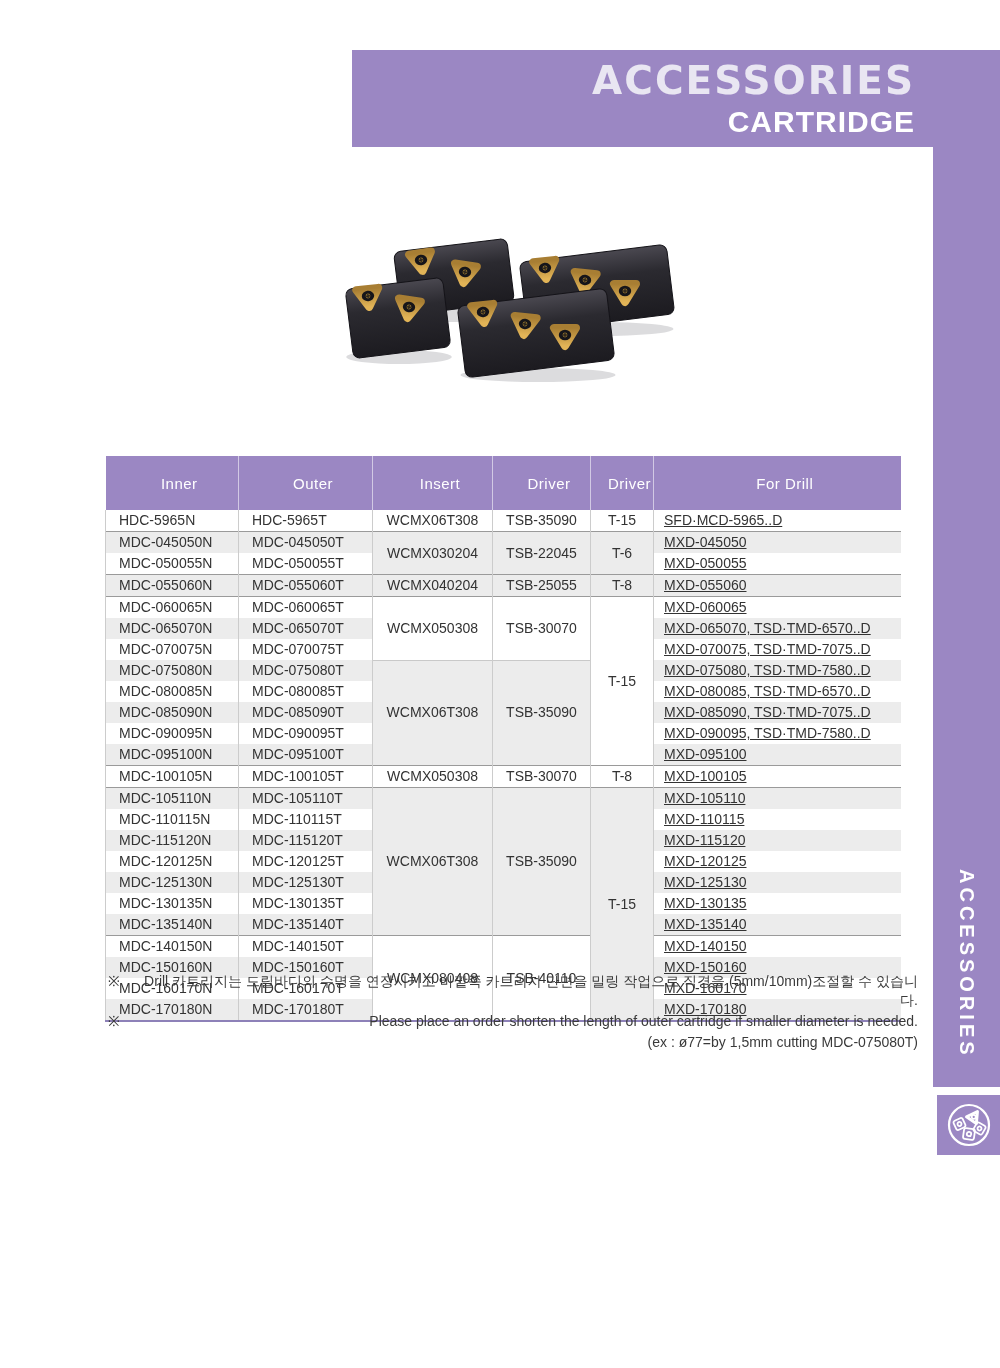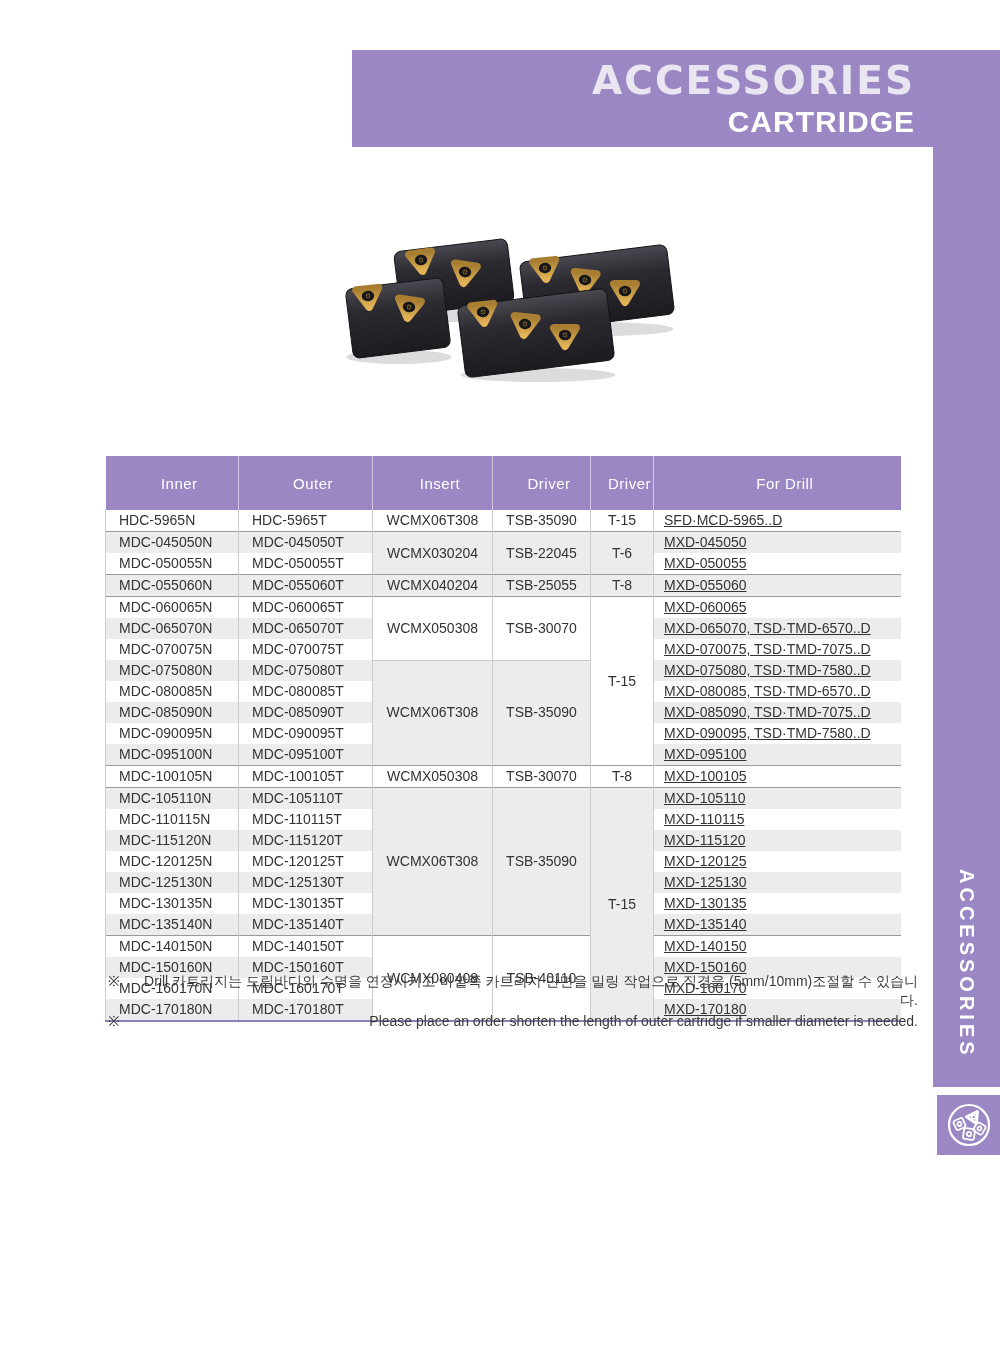--- a/index.html
+++ b/index.html
@@ -328,15 +328,19 @@
 
   <div class="notes">
     <div class="note">
       <span class="marker">※</span>
       <span class="txt">Drill 카트리지는 드릴바디의 수명을 연장시키고 바깥쪽 카트리지 단면을 밀링 작업으로 직경을 (5mm/10mm)조절할 수 있습니다.</span>
     </div>
     <div class="note">
       <span class="marker">※</span>
       <span class="txt">Please place an order shorten the length of outer cartridge if smaller diameter is needed.</span>
     </div>
+    <div class="note">
+      <span class="marker"></span>
+      <span class="txt">(ex : ø77=by 1,5mm cutting MDC-075080T)</span>
+    </div>
   </div>
 
 </div>
 
 </body></html>

